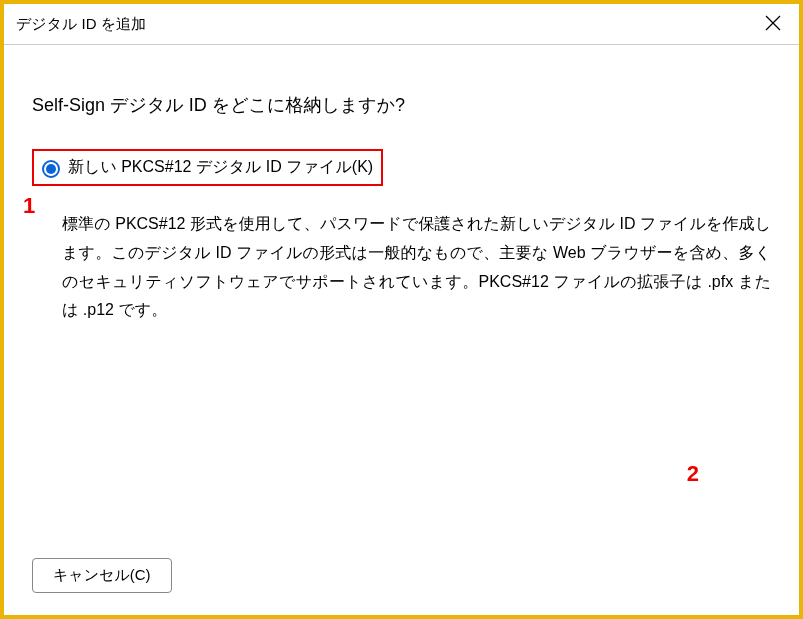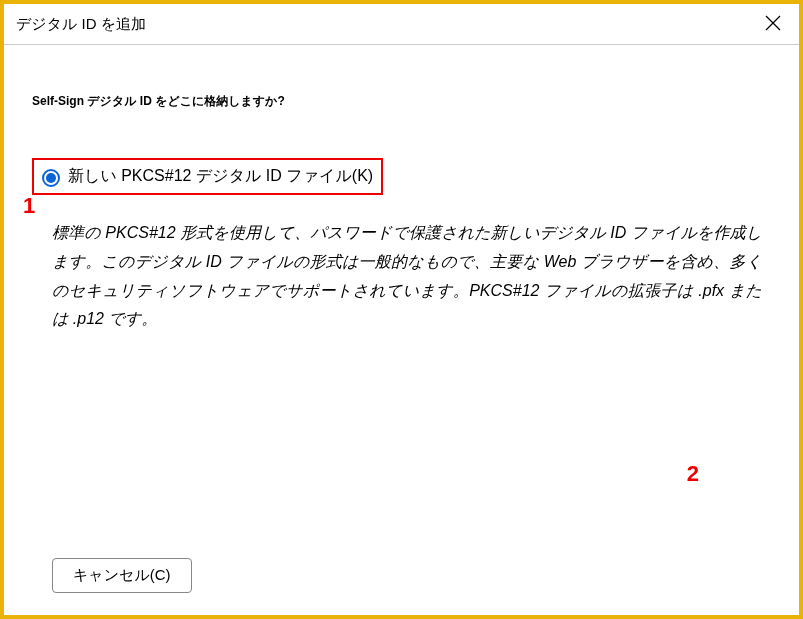--- a/index.html
+++ b/index.html
@@ -36,23 +36,22 @@
       line-height: 1;
       cursor: pointer;
       padding: 2px 6px;
     }
     .content {
       flex: 1;
       padding: 48px 28px 12px 28px;
       position: relative;
     }
     .question {
-      font-size: 12px;
-      margin-bottom: 48px;
-      font-weight: bold;
+      font-size: 18px;
+      margin-bottom: 32px;
     }
     .option-block {
       margin-bottom: 32px;
     }
     .radio-row {
       display: flex;
       align-items: flex-end;
       gap: 8px;
       padding: 6px 8px;
     }
@@ -76,26 +75,25 @@
     .radio-inner {
       width: 10px;
       height: 10px;
       border-radius: 50%;
       background: #0a64d8;
     }
     .radio-label {
       font-size: 16px;
     }
     .option-description {
-      margin: 24px 0 0 20px;
+      margin: 24px 0 0 30px;
       font-size: 16px;
       line-height: 1.8;
       max-width: 710px;
       text-align: justify;
-      font-style: italic;
     }
     .annotation {
       position: absolute;
       color: #ee0000;
       font-weight: bold;
       font-size: 22px;
       font-family: Arial, sans-serif;
     }
     .annotation-1 {
       left: 19px;
@@ -118,21 +116,20 @@
     .btn {
       background: #fff;
       border: 1px solid #888;
       border-radius: 4px;
       padding: 7px 20px;
       font-size: 15px;
       font-family: inherit;
       cursor: pointer;
       min-width: 92px;
       text-align: center;
-      margin-left: 20px;
     }
     .btn.highlighted {
       border: 2px solid #ee0000;
       padding: 6px 19px;
     }
   </style>
 </head>
 <body>
 
 <div class="dialog">

